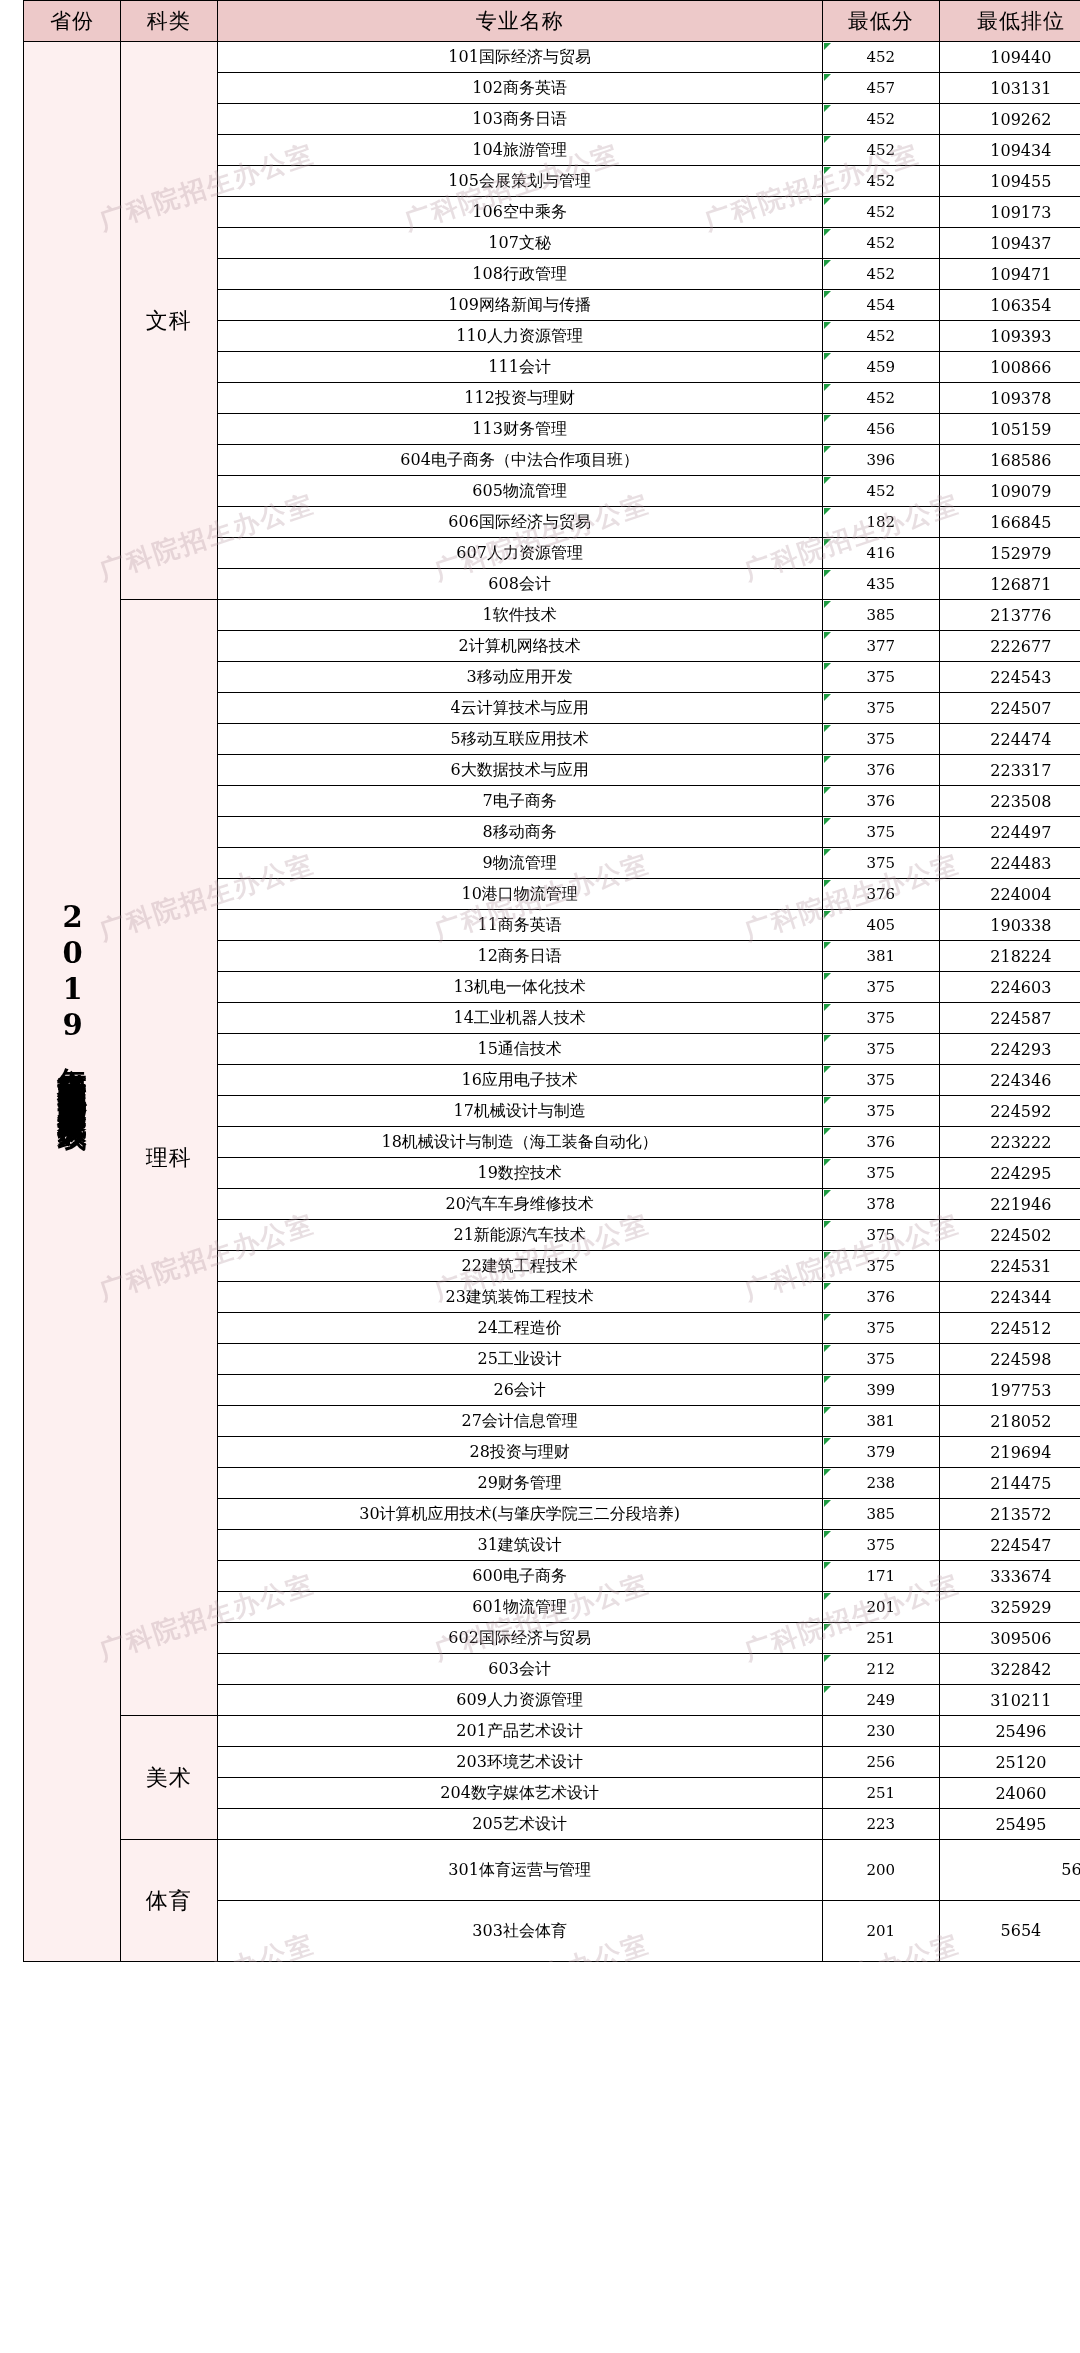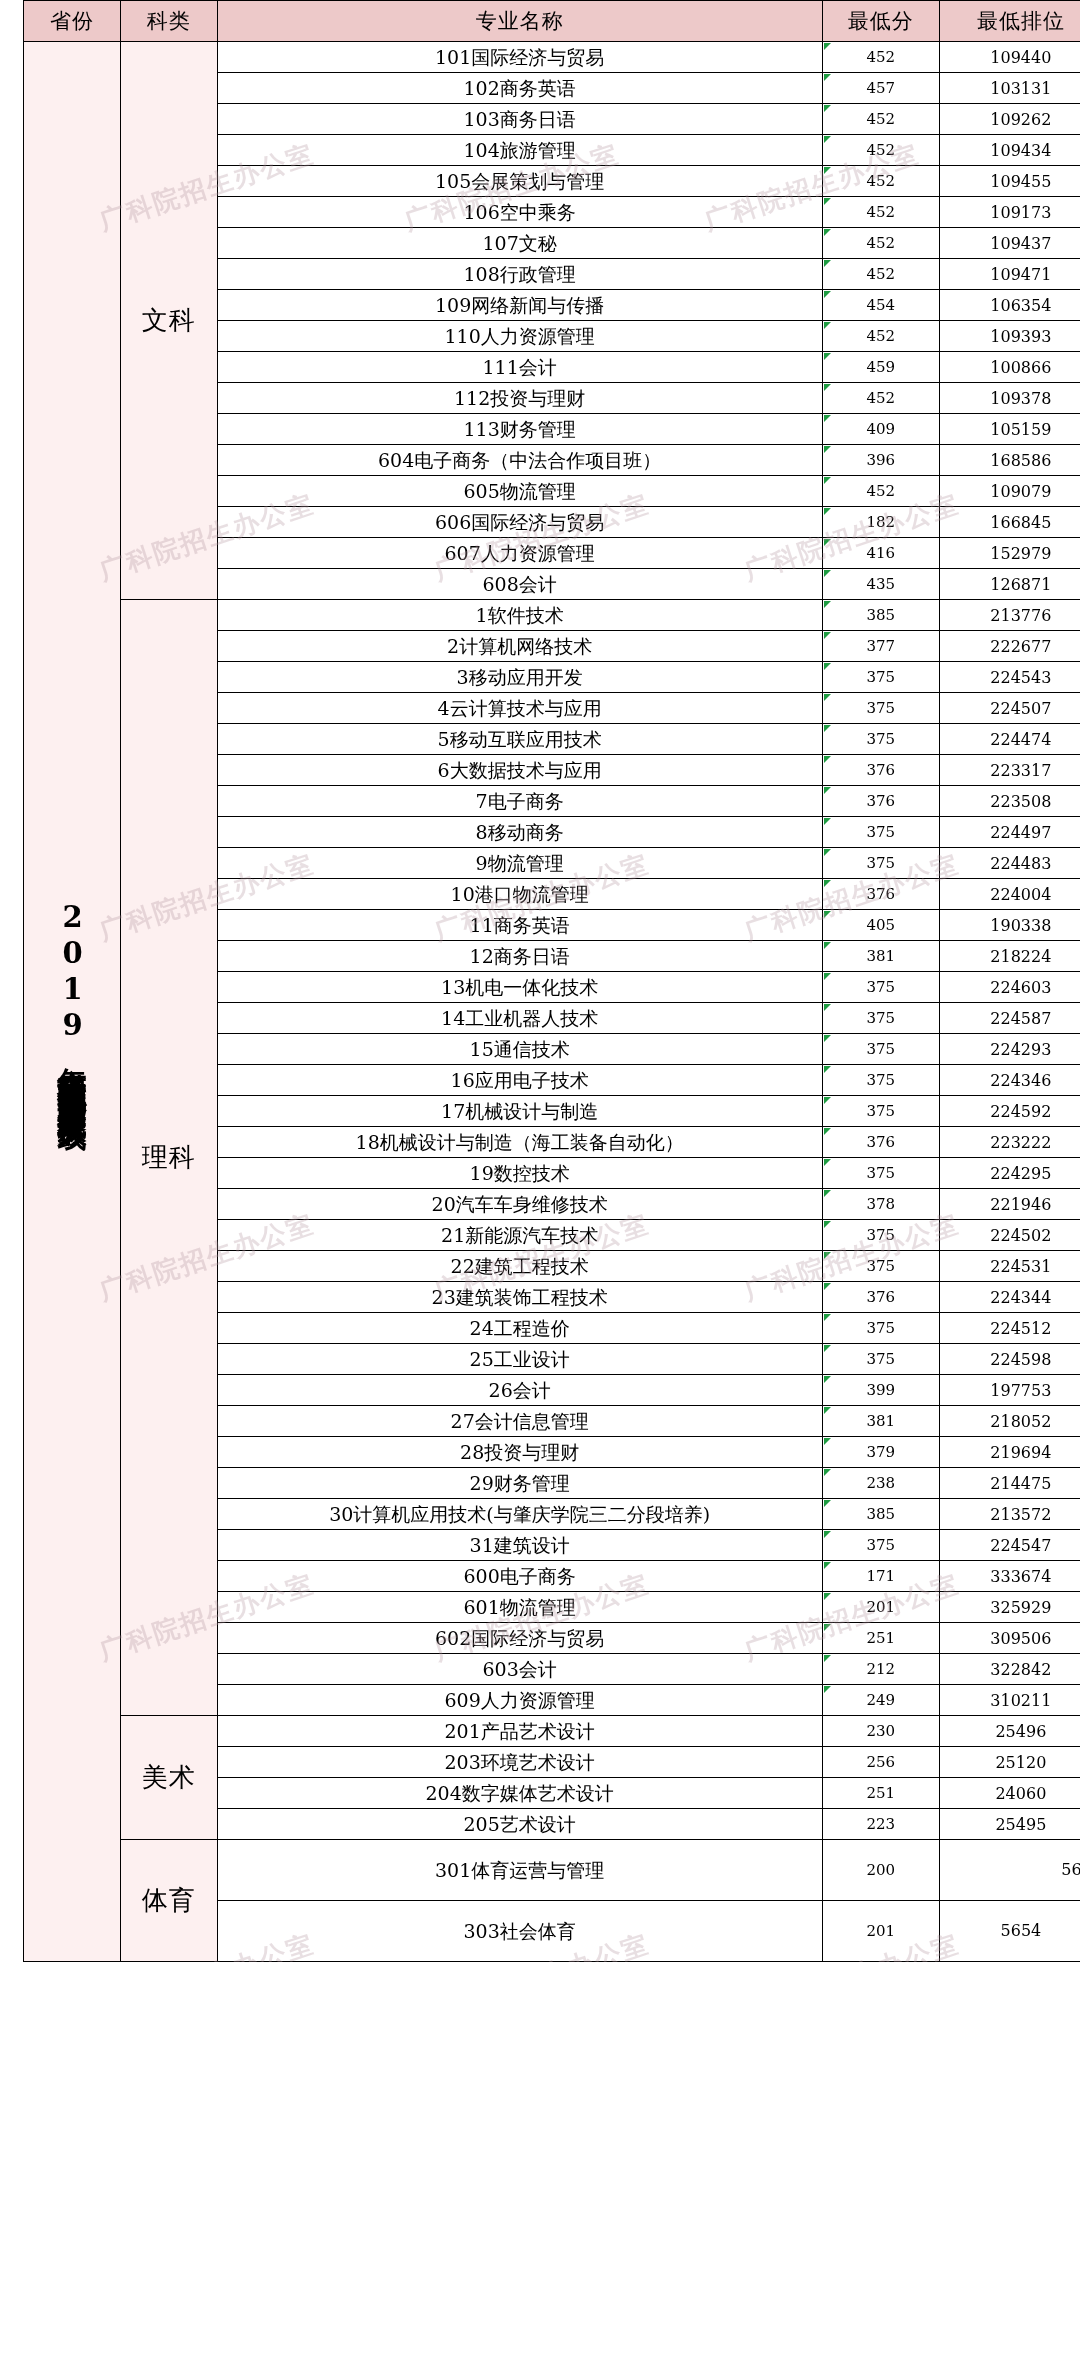--- a/index.html
+++ b/index.html
@@ -60,27 +60,27 @@
     line-height: 1.22;
     letter-spacing: 2px;
     margin: 0 auto;
     white-space: nowrap;
     display: inline-block;
     font-family: "DejaVu Serif", "Liberation Serif", serif;
   }
   .catcell {
     width: 66px;
     text-align: center;
-    font-size: 26px;
+    font-size: 22px;
     background: #fdf0f0;
     letter-spacing: 1px;
   }
   .major {
     text-align: center;
-    font-size: 19px;
+    font-size: 16px;
     height: 30px;
     line-height: 30px;
     white-space: nowrap;
     overflow: hidden;
   }
   .score {
     text-align: center;
     font-size: 15px;
     position: relative;
   }
@@ -189,21 +189,21 @@
           <td class="score mark">459</td>
           <td class="rank">100866</td>
         </tr>
         <tr>
           <td class="major">112投资与理财</td>
           <td class="score mark">452</td>
           <td class="rank">109378</td>
         </tr>
         <tr>
           <td class="major">113财务管理</td>
-          <td class="score mark">409</td>
+          <td class="score mark">456</td>
           <td class="rank">105159</td>
         </tr>
         <tr>
           <td class="major">604电子商务（中法合作项目班）</td>
           <td class="score mark">396</td>
           <td class="rank">168586</td>
         </tr>
         <tr>
           <td class="major">605物流管理</td>
           <td class="score mark">452</td>

